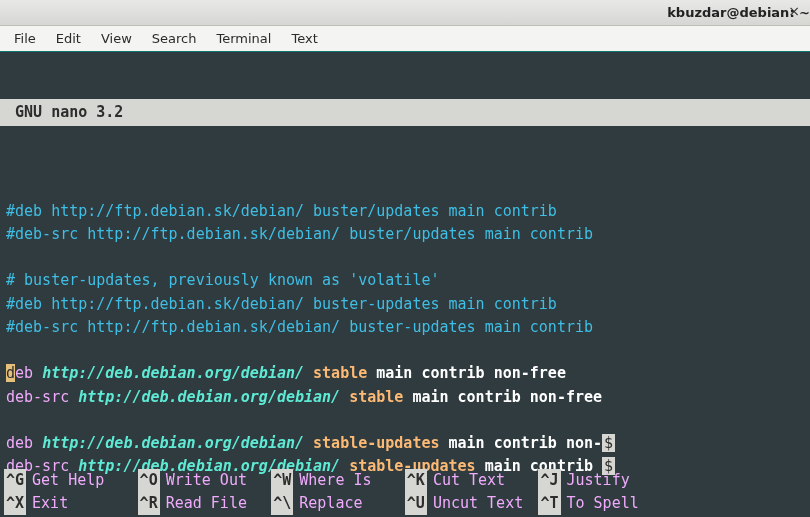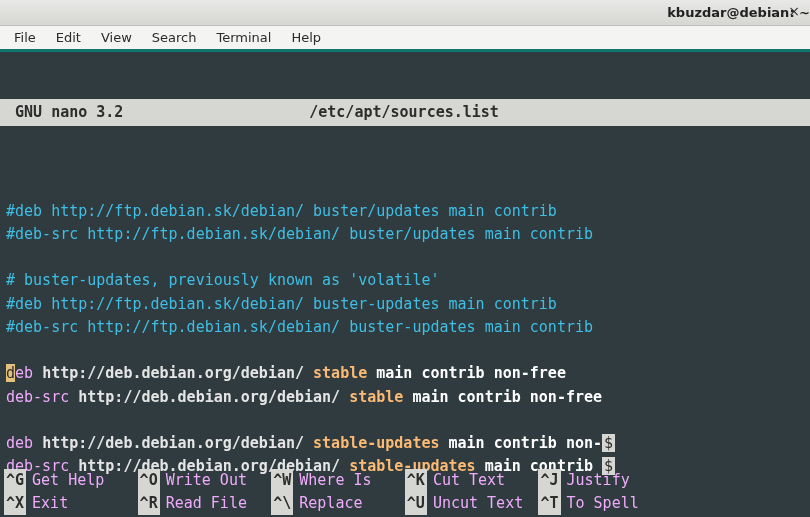--- a/index.html
+++ b/index.html
@@ -26,21 +26,21 @@
   }
   .titlebar .title { font-weight: bold; font-size: 13px; }
   .titlebar .close {
     position: absolute; right: 8px; top: 4px;
     width: 16px; height: 16px; font-size: 14px;
     line-height: 14px; text-align: center; color:#333;
     cursor: pointer;
   }
   .menubar {
     background: #f4f4f2;
-    border-bottom: 3px solid #0f766e;
+    border-bottom: 1px solid #0f766e;
     height: 26px;
     display: flex;
     align-items: center;
     gap: 4px;
     padding: 0 6px;
     font-family: "DejaVu Sans", sans-serif;
     font-size: 13px;
     color: #2b2b2b;
   }
   .menubar .menu-item {
@@ -68,21 +68,21 @@
   }
   .nano-header .app { width: 38%; }
   .nano-header .file { width: 62%; }
   .editor {
     padding: 4px 6px 2px 6px;
     min-height: 340px;
   }
   .line { }
   .c-comment { color: #3fbfe5; }
   .c-yellow  { color: #f0abfc; }
-  .c-green   { color: #e5e5e5; font-weight: bold; }
+  .c-green   { color: #5eead4; font-weight: bold; font-style: italic; }
   .c-red     { color: #fdba74; font-weight: bold; }
   .c-magenta { color: #ffffff; font-weight: bold; }
   .cursor {
     background: #e5c07b;
     color: #2d2d2d;
   }
   .trunc {
     background: #d6d6d2;
     color: #2d2d2d;
     padding: 0 2px;
@@ -124,23 +124,22 @@
   <span class="title">kbuzdar@debian: ~</span>
   <span class="close">×</span>
 </div>
 
 <div class="menubar" id="menubar">
     <span class="menu-item">File</span>
     <span class="menu-item">Edit</span>
     <span class="menu-item">View</span>
     <span class="menu-item">Search</span>
     <span class="menu-item">Terminal</span>
-    <span class="menu-item">Help</span>
+    <span class="menu-item">Text</span>
   </div>
 
 <div class="terminal">
   <div class="nano-header">
     <span class="app"> GNU nano 3.2</span>
-    <span class="file">/etc/apt/sources.list</span>
   </div>
   <div class="editor" id="editor"><div class="line">&nbsp;</div><div class="line"><span class="c-comment">#deb http://ftp.debian.sk/debian/ buster/updates main contrib</span></div><div class="line"><span class="c-comment">#deb-src http://ftp.debian.sk/debian/ buster/updates main contrib</span></div><div class="line">&nbsp;</div><div class="line"><span class="c-comment"># buster-updates, previously known as 'volatile'</span></div><div class="line"><span class="c-comment">#deb http://ftp.debian.sk/debian/ buster-updates main contrib</span></div><div class="line"><span class="c-comment">#deb-src http://ftp.debian.sk/debian/ buster-updates main contrib</span></div><div class="line">&nbsp;</div><div class="line"><span class="cursor">d</span><span class="c-yellow">eb </span><span class="c-green">http://deb.debian.org/debian/ </span><span class="c-red">stable </span><span class="c-magenta">main contrib non-free</span></div><div class="line"><span class="c-yellow">deb-src </span><span class="c-green">http://deb.debian.org/debian/ </span><span class="c-red">stable </span><span class="c-magenta">main contrib non-free</span></div><div class="line">&nbsp;</div><div class="line"><span class="c-yellow">deb </span><span class="c-green">http://deb.debian.org/debian/ </span><span class="c-red">stable-updates </span><span class="c-magenta">main contrib non-</span><span class="trunc">$</span></div><div class="line"><span class="c-yellow">deb-src </span><span class="c-green">http://deb.debian.org/debian/ </span><span class="c-red">stable-updates </span><span class="c-magenta">main contrib </span><span class="trunc">$</span></div></div>
   <div class="nano-footer" id="footer"><div class="shortcut-row"><div class="shortcut"><span class="key">^G</span><span class="desc">Get Help</span></div><div class="shortcut"><span class="key">^O</span><span class="desc">Write Out</span></div><div class="shortcut"><span class="key">^W</span><span class="desc">Where Is</span></div><div class="shortcut"><span class="key">^K</span><span class="desc">Cut Text</span></div><div class="shortcut"><span class="key">^J</span><span class="desc">Justify</span></div></div><div class="shortcut-row"><div class="shortcut"><span class="key">^X</span><span class="desc">Exit</span></div><div class="shortcut"><span class="key">^R</span><span class="desc">Read File</span></div><div class="shortcut"><span class="key">^\</span><span class="desc">Replace</span></div><div class="shortcut"><span class="key">^U</span><span class="desc">Uncut Text</span></div><div class="shortcut"><span class="key">^T</span><span class="desc">To Spell</span></div></div></div>
 </div>
 
 </body></html>

